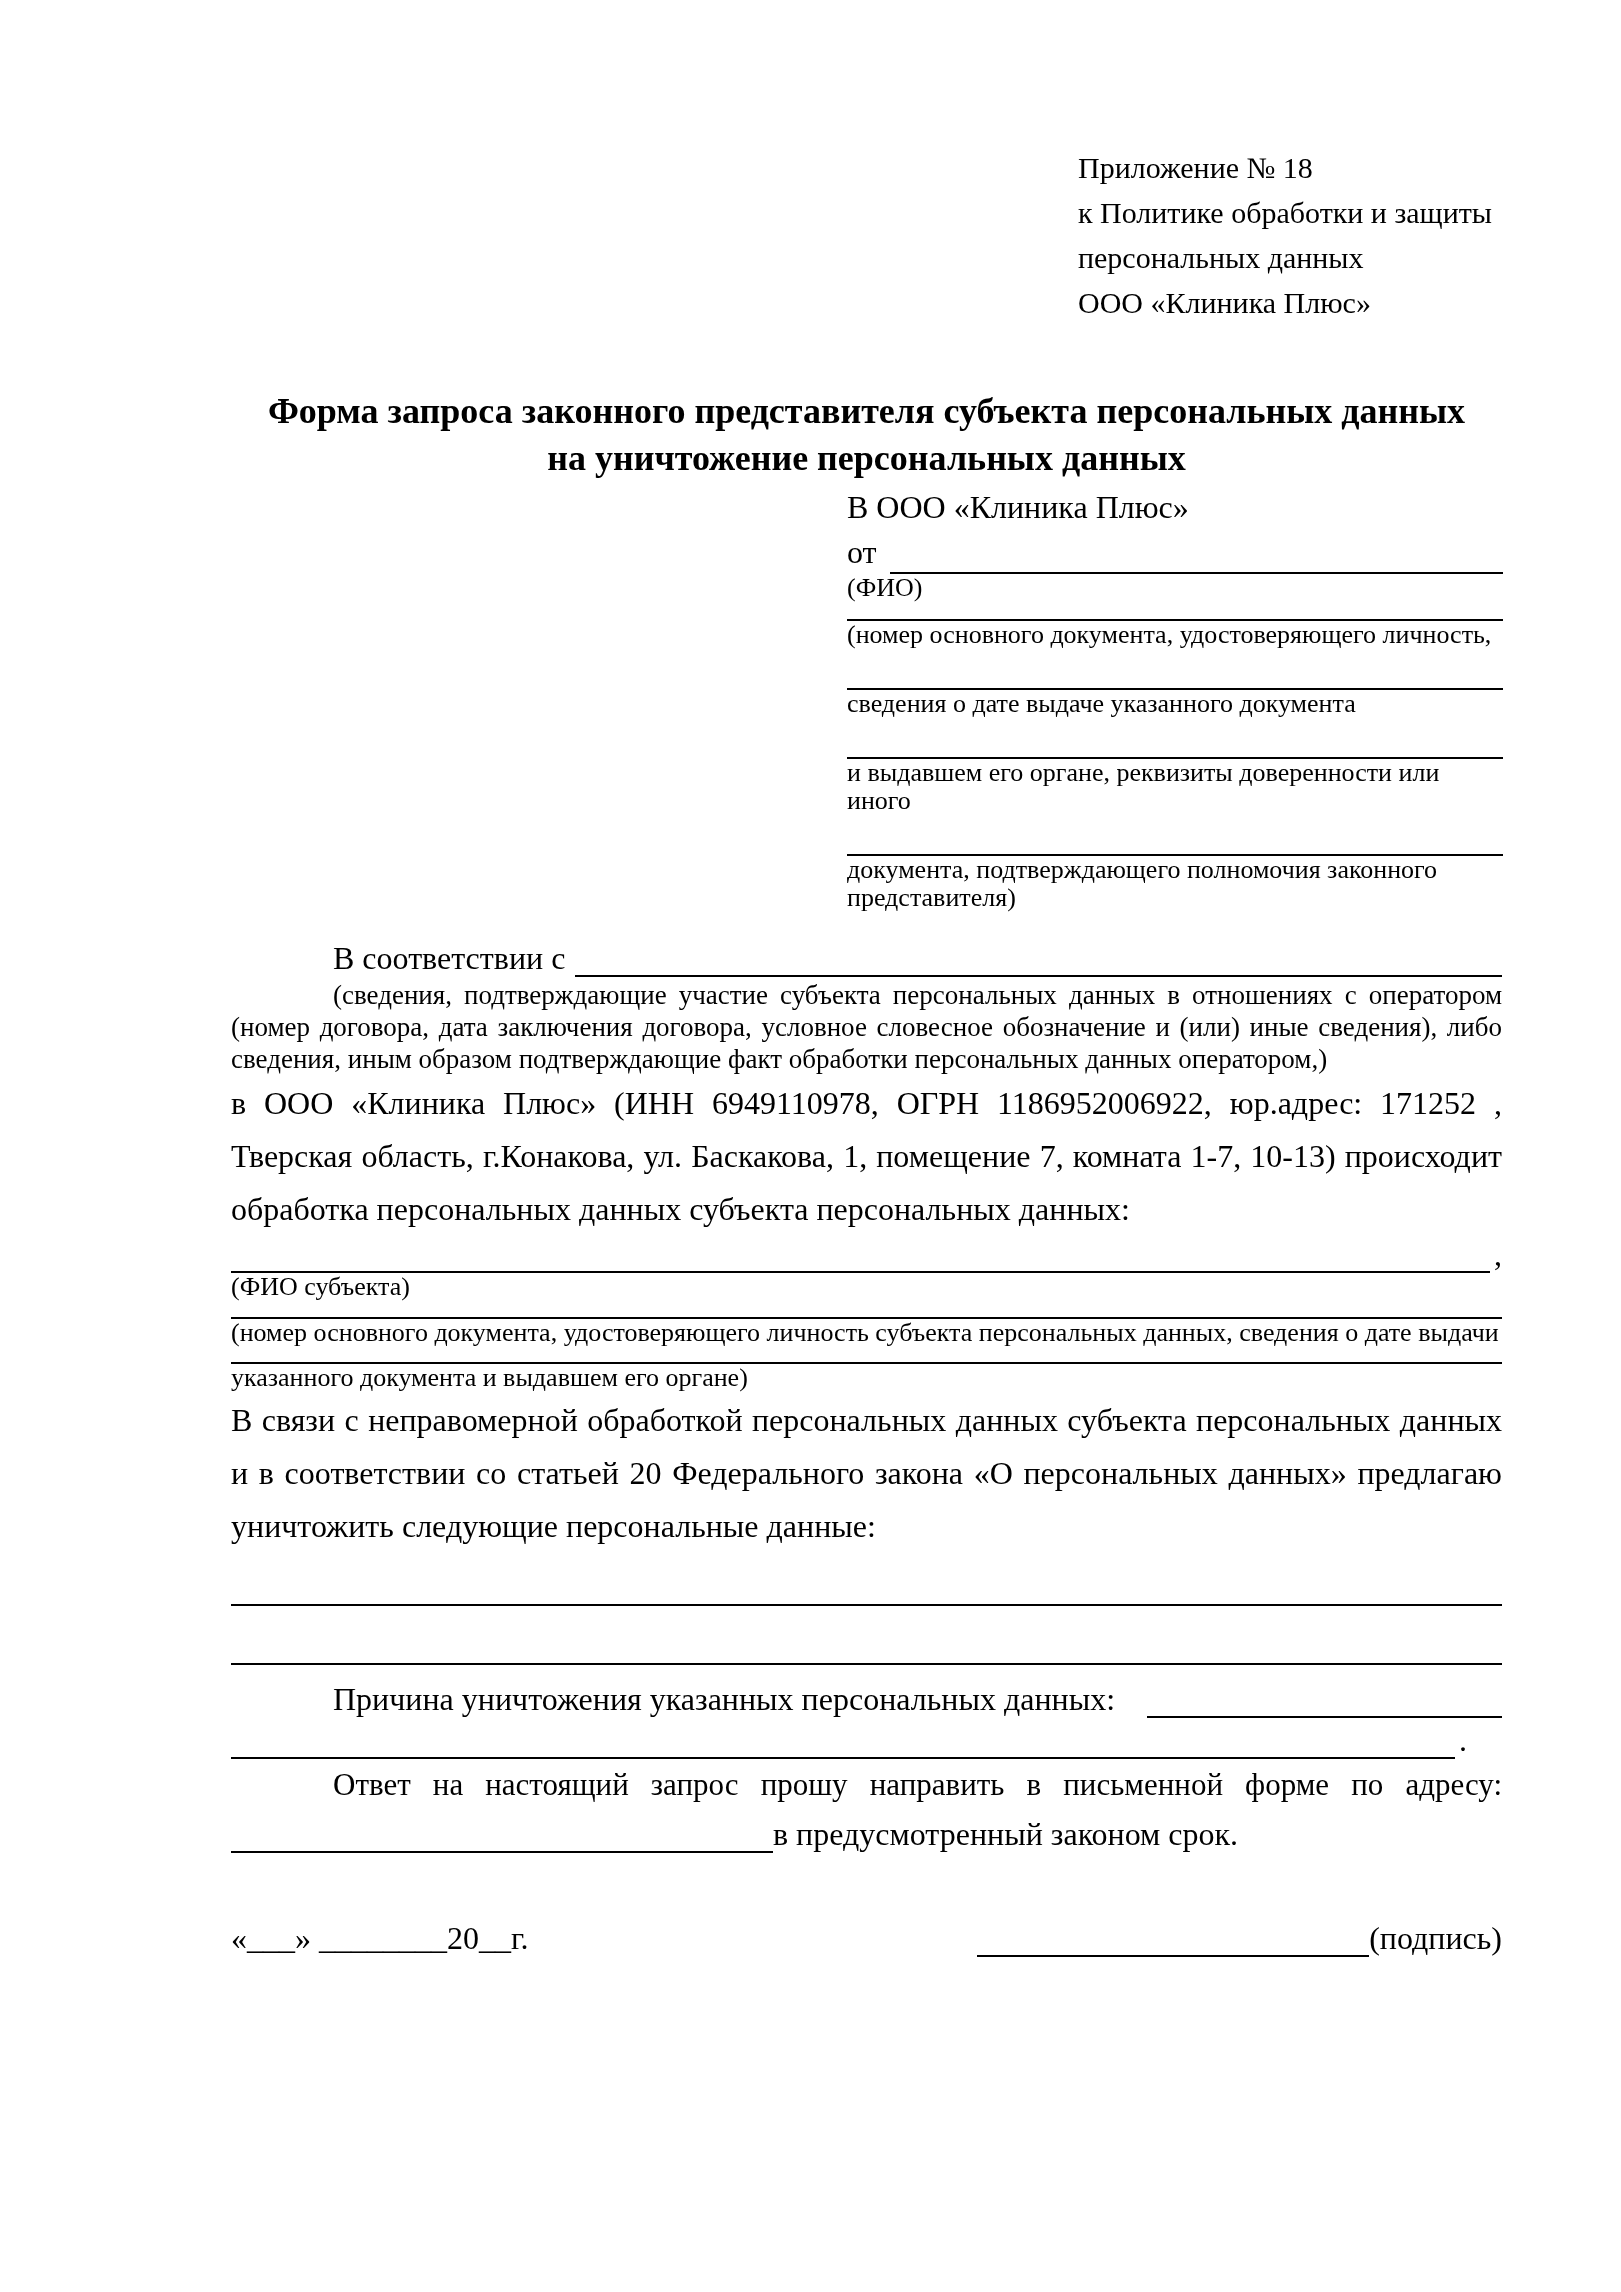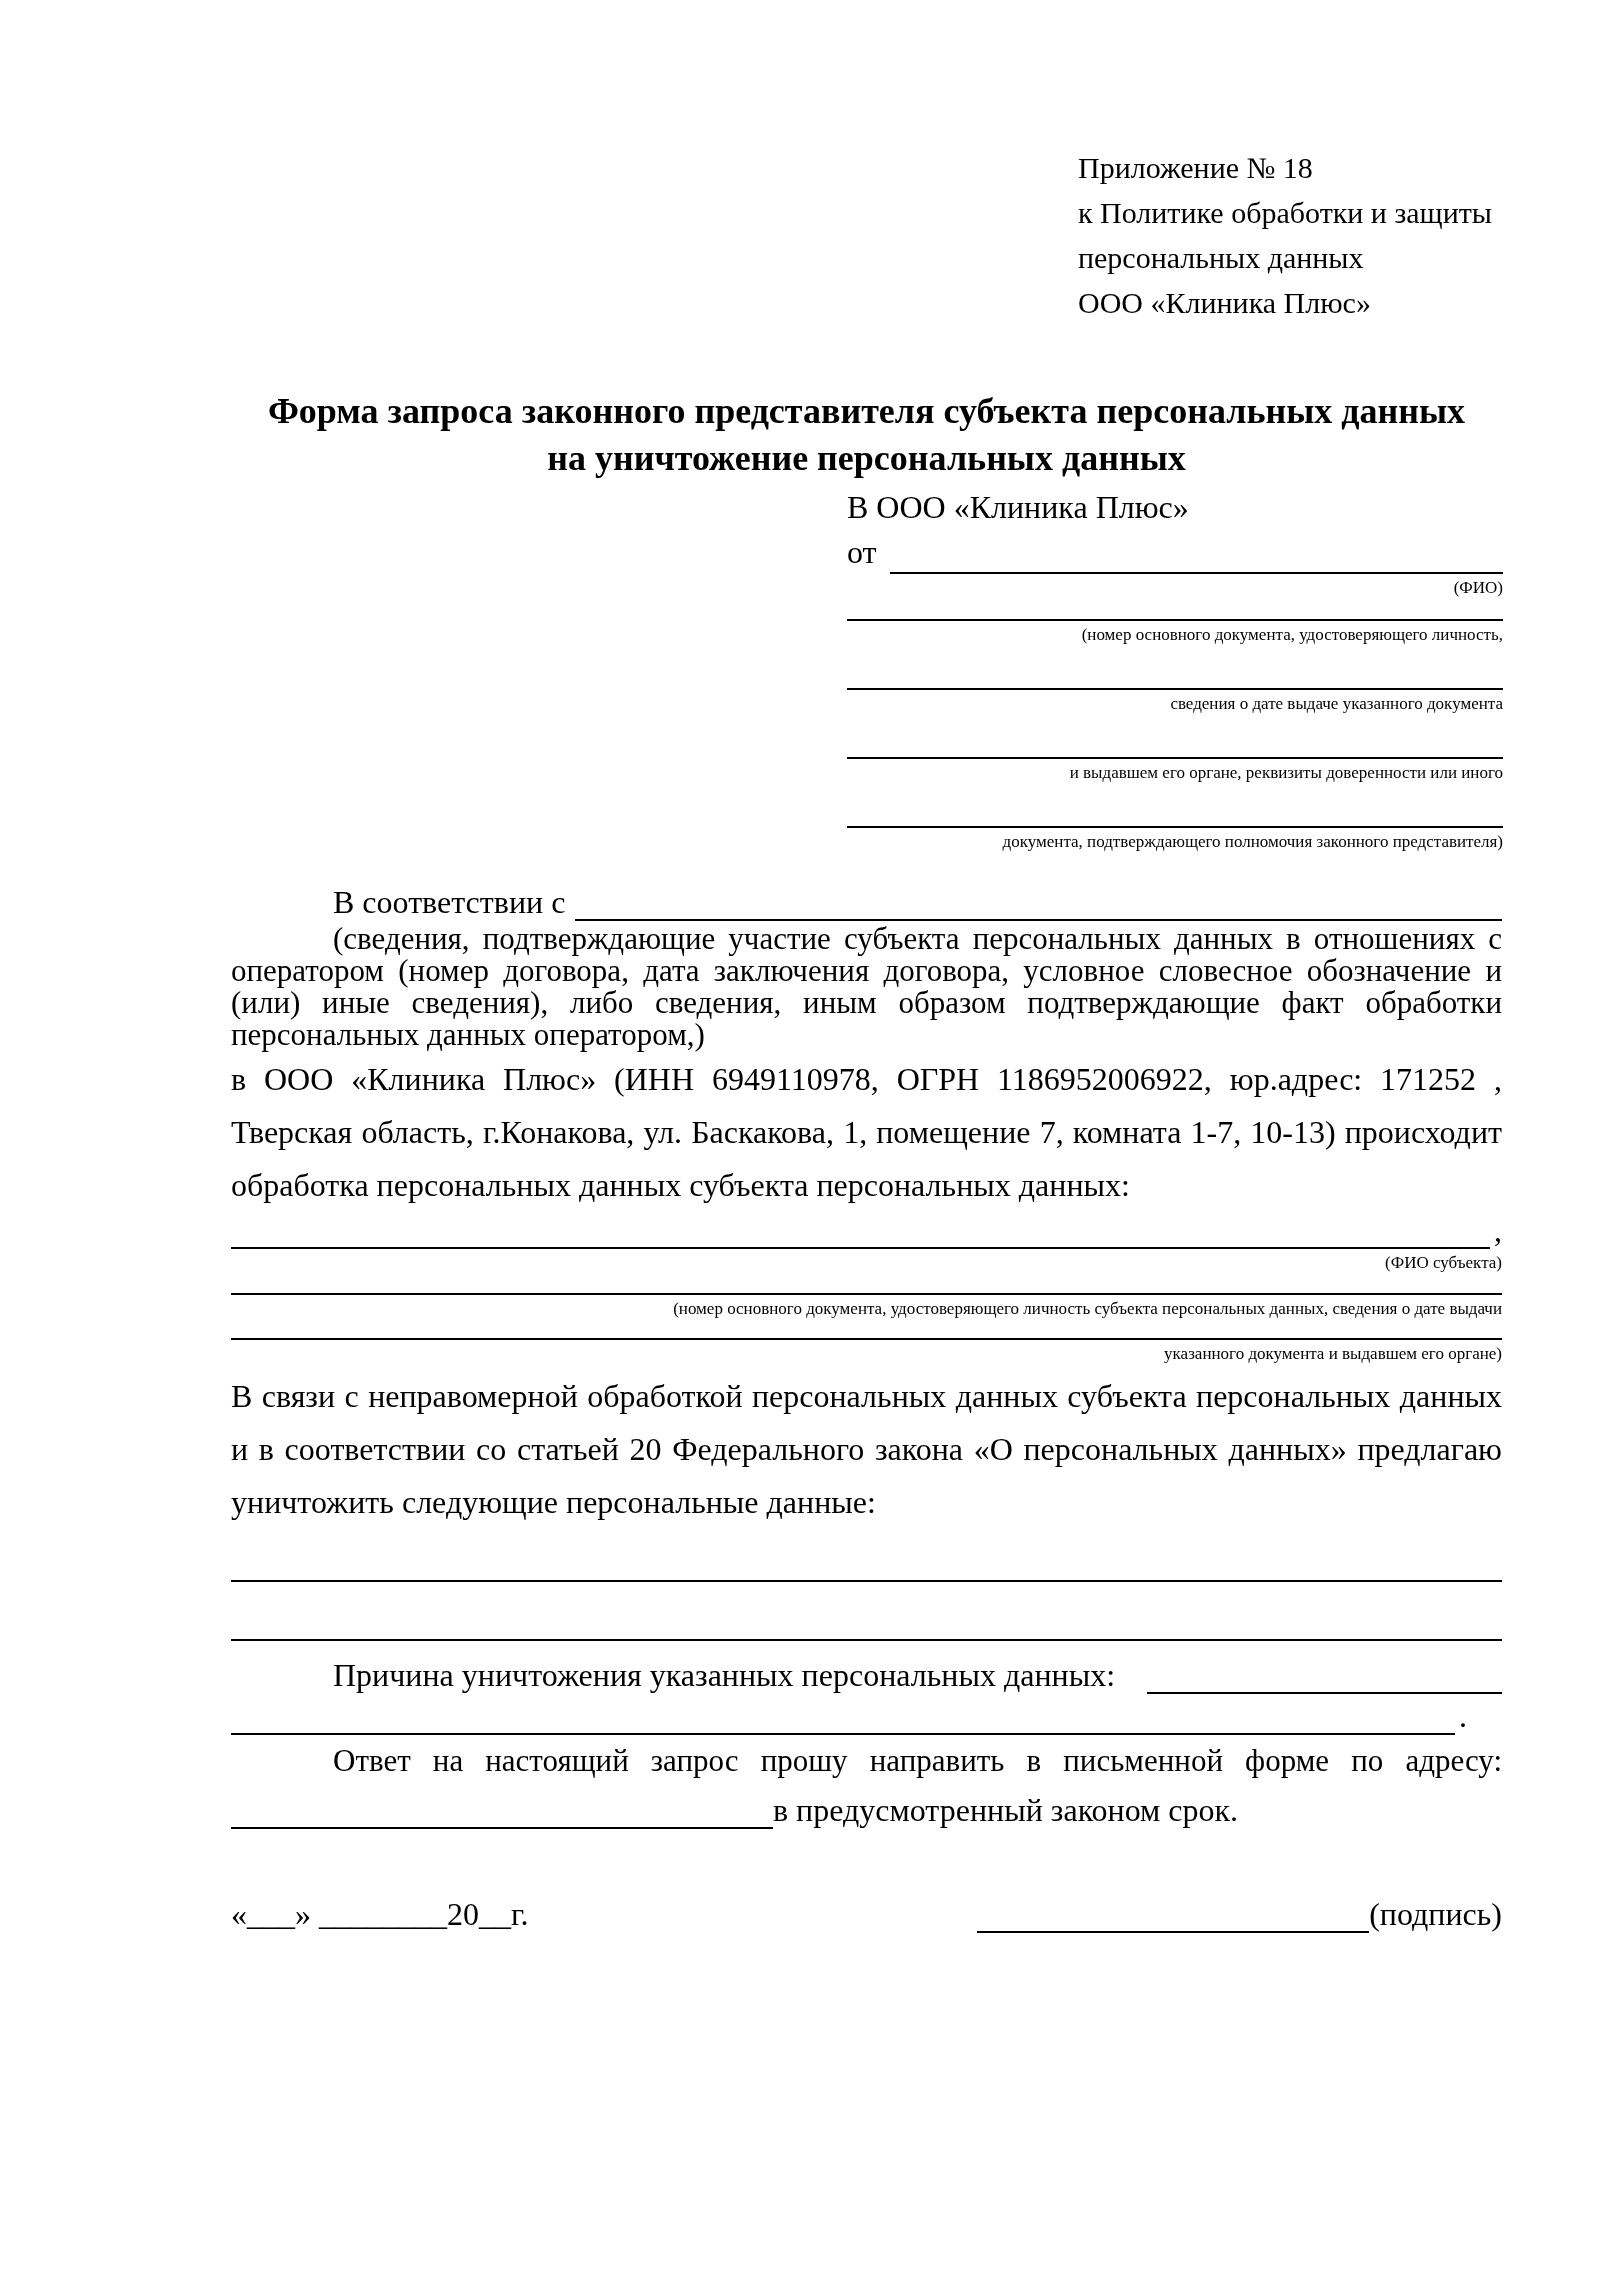--- a/index.html
+++ b/index.html
@@ -36,39 +36,39 @@
     width: 656px;
     font-size: 32px;
     line-height: 43px;
   }
   .rightcol .to-line { margin-top: 3.9px; }
   .from-row { display: flex; align-items: flex-end; height: 45px; }
   .from-row .lbl { padding-right: 13.7px; }
   .fill { border-bottom: 2.9px solid #000; }
   .from-row .fill { flex: 1; height: 39px; }
   .cap {
-    font-size: 17px;
+    font-size: 26px;
     line-height: 28px;
-    text-align: right;
+    text-align: left;
   }
   .field .ln { height: 39px; border-bottom: 2.9px solid #000; }
   .field.first .ln { height: 17.6px; }
   
   .accord-row {
     display: flex;
     align-items: flex-end;
     margin-top: 19.6px;
     padding-left: 102px;
     font-size: 32px;
     height: 45px;
   }
   .accord-row .fill { flex: 1; height: 37px; margin-left: 9.8px; }
   .fineprint {
     margin: 2px 0 0 0;
-    font-size: 31px;
+    font-size: 27px;
     line-height: 32px;
     text-align: justify;
     text-indent: 102px;
   }
   .para {
     margin: 2px 0 0 0;
     font-size: 32px;
     line-height: 53px;
     text-align: justify;
   }

